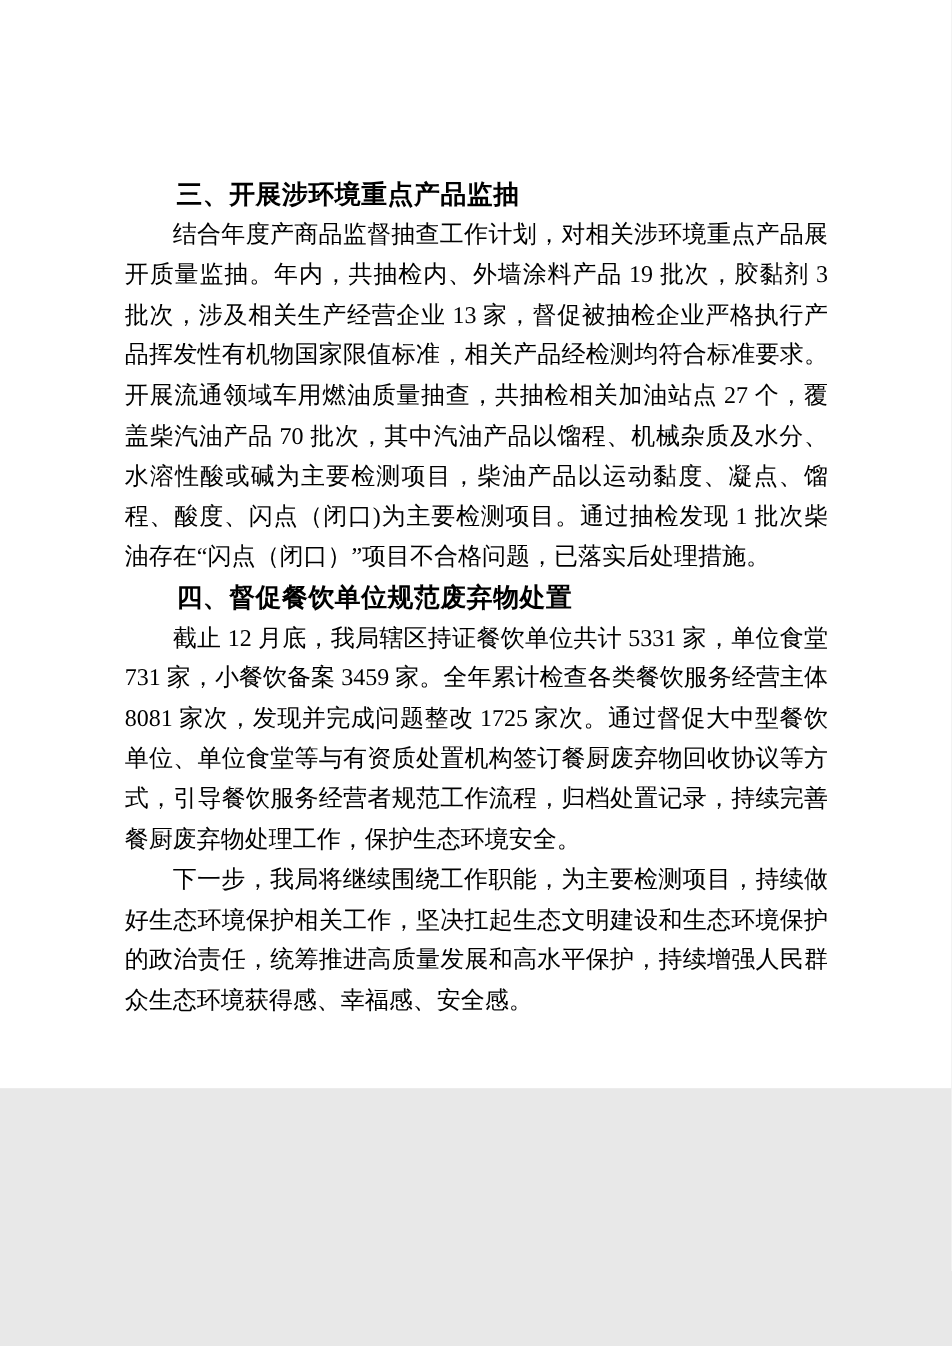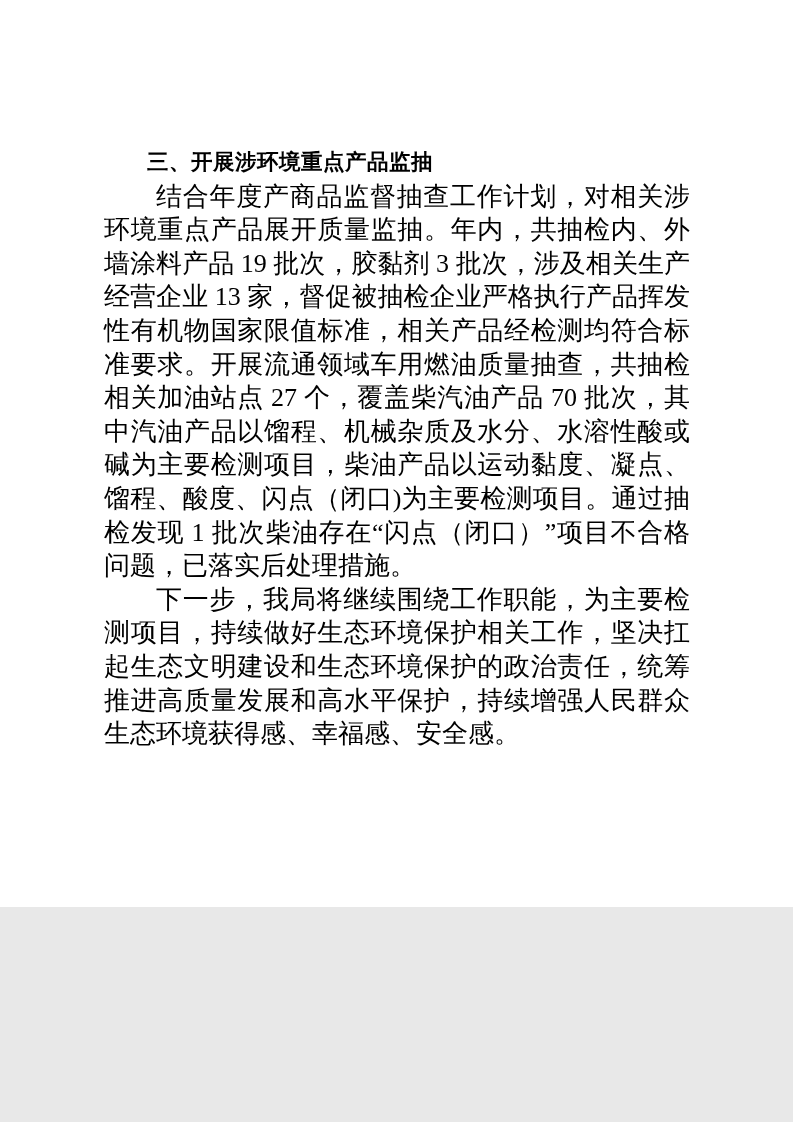--- a/index.html
+++ b/index.html
@@ -22,21 +22,21 @@
   }
   .section-heading {
     font-family: "Liberation Sans", "DejaVu Sans", sans-serif;
     font-weight: 700;
     font-size: 21.5px;
     line-height: 33.6px;
     text-indent: 2em;
     letter-spacing: 0.5px;
   }
   .body-paragraph {
-    font-size: 26px;
+    font-size: 20px;
     line-height: 33.6px;
     text-indent: 2em;
     text-align: justify;
     text-justify: inter-ideograph;
   }
   .page-footer {
     position: absolute;
     top: 1036px;
     left: 0;
     width: 100%;
@@ -46,15 +46,17 @@
     letter-spacing: 1px;
   }
 </style>
 </head>
 <body>
 
 <div class="page">
   <div class="content">
     <h2 class="section-heading">三、开展涉环境重点产品监抽</h2>
     <p class="body-paragraph">结合年度产商品监督抽查工作计划，对相关涉环境重点产品展开质量监抽。年内，共抽检内、外墙涂料产品 19 批次，胶黏剂 3 批次，涉及相关生产经营企业 13 家，督促被抽检企业严格执行产品挥发性有机物国家限值标准，相关产品经检测均符合标准要求。开展流通领域车用燃油质量抽查，共抽检相关加油站点 27 个，覆盖柴汽油产品 70 批次，其中汽油产品以馏程、机械杂质及水分、水溶性酸或碱为主要检测项目，柴油产品以运动黏度、凝点、馏程、酸度、闪点（闭口)为主要检测项目。通过抽检发现 1 批次柴油存在“闪点（闭口）”项目不合格问题，已落实后处理措施。</p>
+    <h2 class="section-heading">四、督促餐饮单位规范废弃物处置</h2>
+    <p class="body-paragraph">截止 12 月底，我局辖区持证餐饮单位共计 5331 家，单位食堂 731 家，小餐饮备案 3459 家。全年累计检查各类餐饮服务经营主体 8081 家次，发现并完成问题整改 1725 家次。通过督促大中型餐饮单位、单位食堂等与有资质处置机构签订餐厨废弃物回收协议等方式，引导餐饮服务经营者规范工作流程，归档处置记录，持续完善餐厨废弃物处理工作，保护生态环境安全。</p>
     <p class="body-paragraph">下一步，我局将继续围绕工作职能，为主要检测项目，持续做好生态环境保护相关工作，坚决扛起生态文明建设和生态环境保护的政治责任，统筹推进高质量发展和高水平保护，持续增强人民群众生态环境获得感、幸福感、安全感。</p>
   </div>
 </div>
 
 </body></html>

